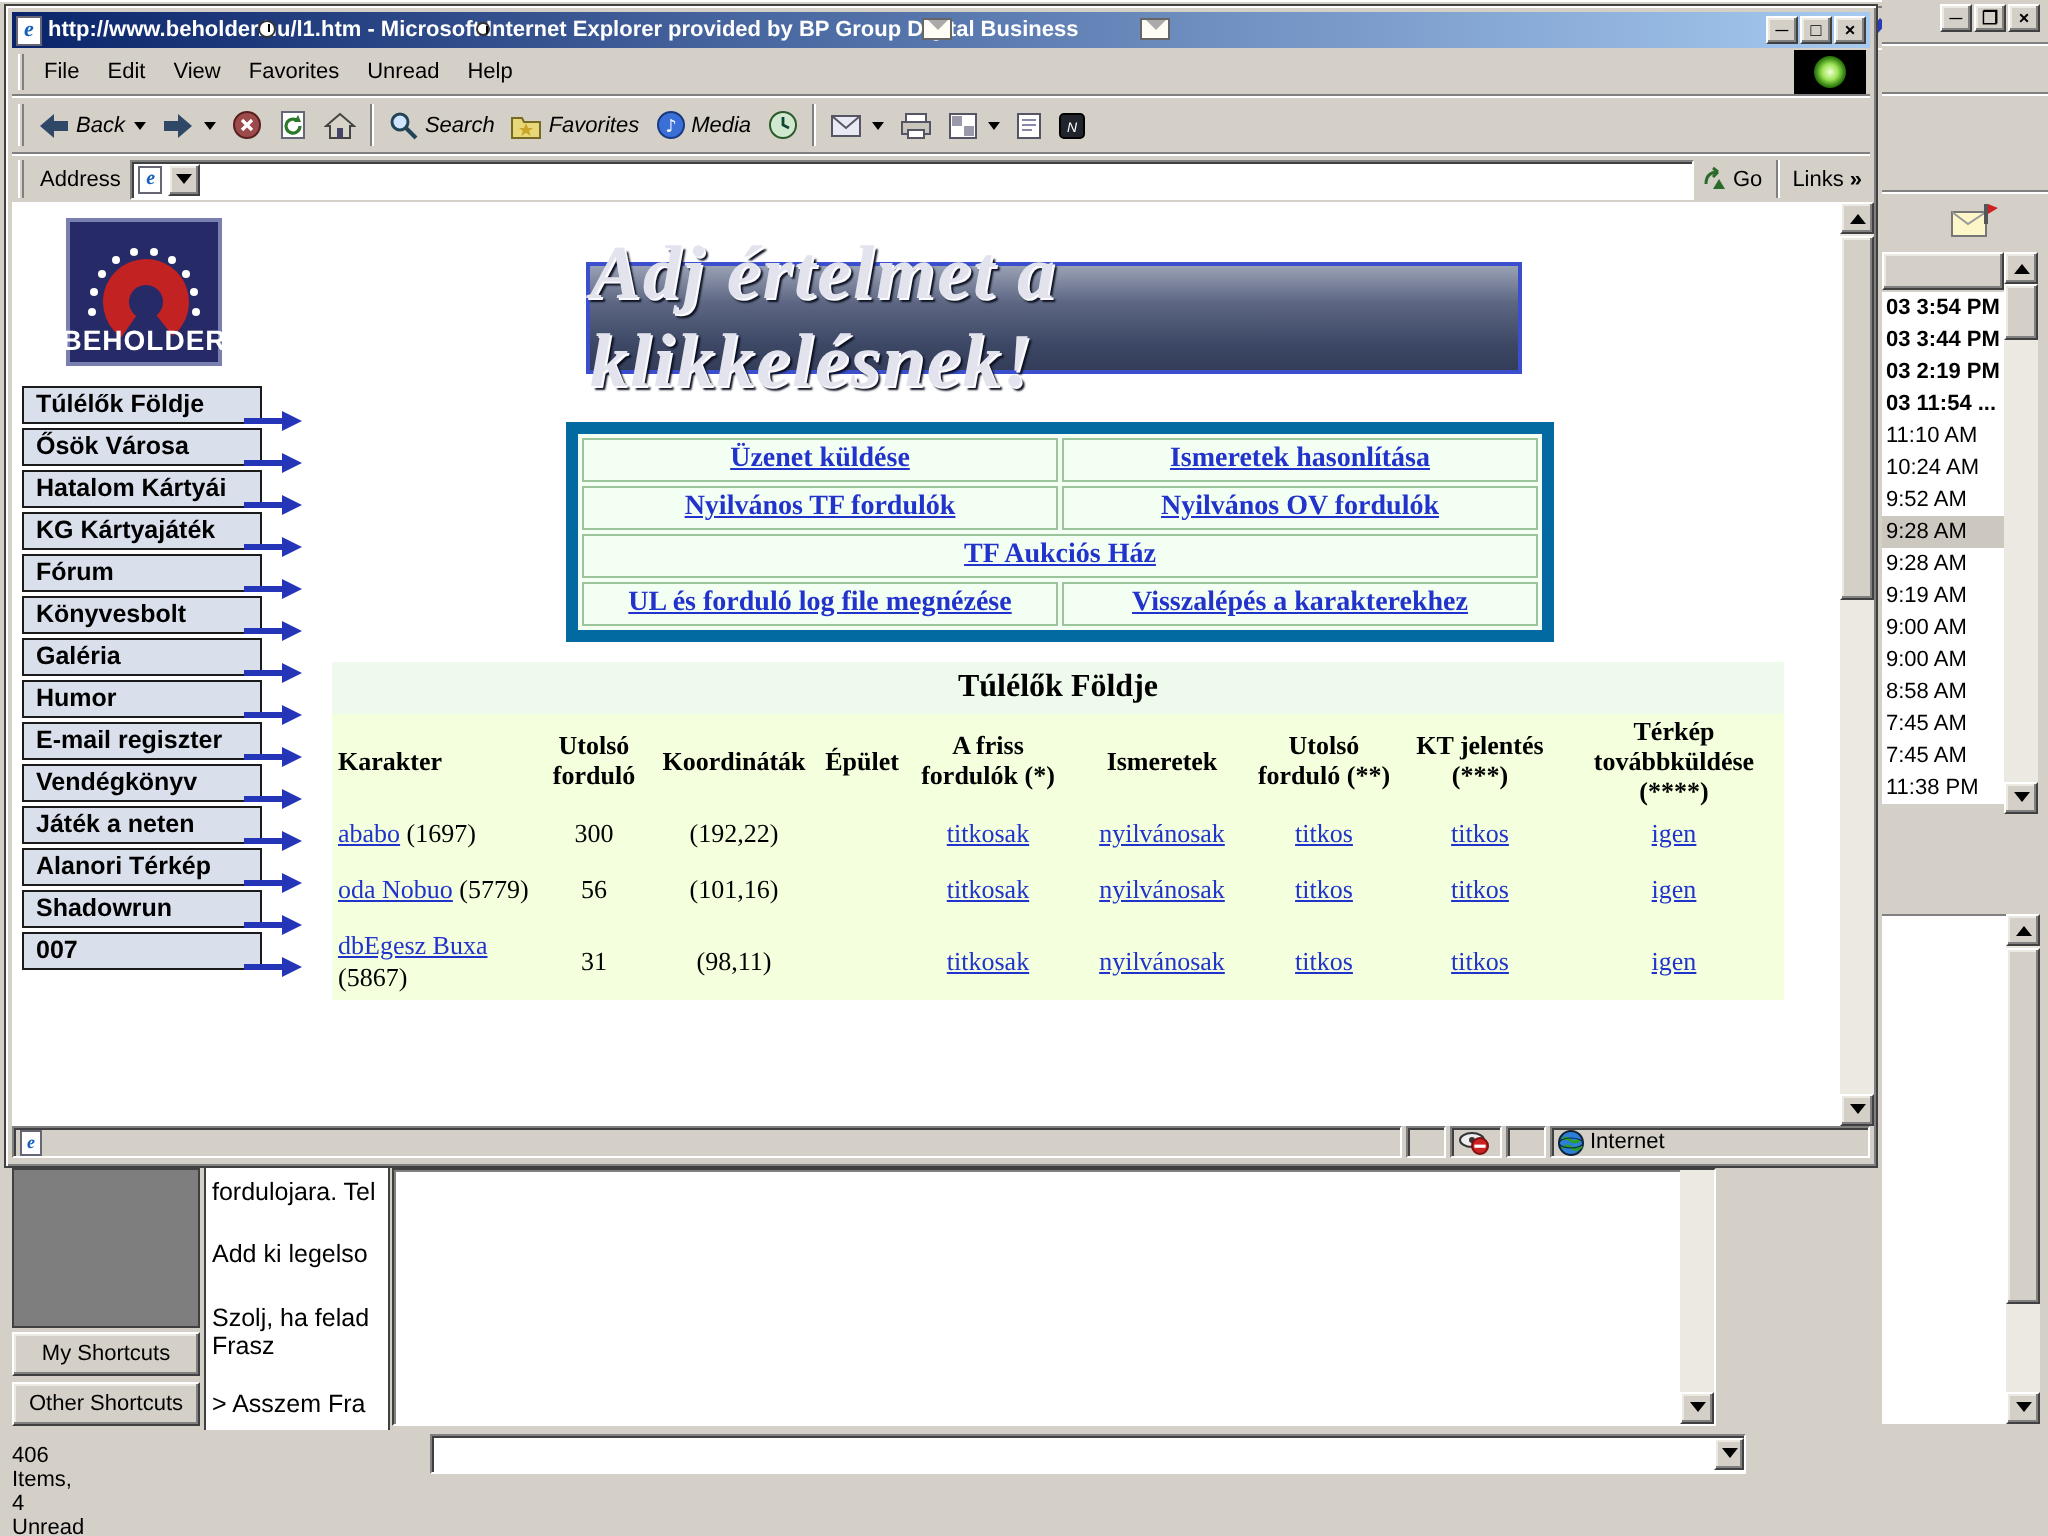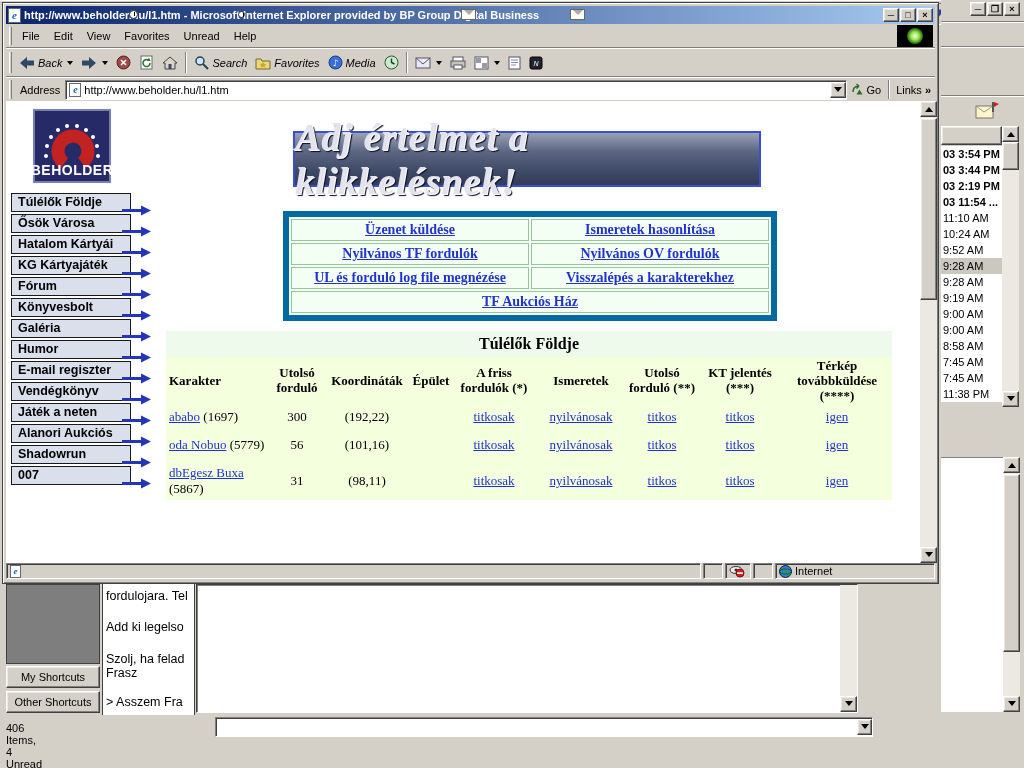--- a/index.html
+++ b/index.html
@@ -314,21 +314,20 @@
           <text x="7" y="10" text-anchor="middle" font-size="7" fill="#fff" font-family="Liberation Sans">N</text>
         </svg>
     </span>
   </div>
 
   <div id="addrbar" class="abs flex">
     <span class="grip"></span>
     <span style="margin:0 5px">Address</span>
     <span id="addrfield" class="field">
       <span class="pgico" style="width:12px;height:14px;font-size:10px">e</span>
-      <span class="url">http://www.beholder.hu/l1.htm</span>
       <span class="r ddbtn">
           <span class="tri dn" style="margin-top:4px"></span>
         </span>
     </span>
     <span class="tbtn" style="height:20px">
       <svg width="13" height="13">
           <path d="M2 9 Q2 3 8 3 M8 3 L5.5 1 M8 3 L5.5 5.5" stroke="#2a6a2a" fill="none" stroke-width="1.5"></path>
           <path d="M11 9 L6 12 L6 6 Z" fill="#2a6a2a" transform="rotate(-90 8.5 9)"></path>
         </svg>
       <span>Go</span>
@@ -385,21 +384,21 @@
           </svg></div>
       <div class="navitem"><span>E-mail regiszter</span><svg class="navarrow" width="30" height="11">
             <path d="M0 4 H19 V0.5 L29 5.5 L19 10.5 V7 H0 Z" fill="#2435b8"></path>
           </svg></div>
       <div class="navitem"><span>Vendégkönyv</span><svg class="navarrow" width="30" height="11">
             <path d="M0 4 H19 V0.5 L29 5.5 L19 10.5 V7 H0 Z" fill="#2435b8"></path>
           </svg></div>
       <div class="navitem"><span>Játék a neten</span><svg class="navarrow" width="30" height="11">
             <path d="M0 4 H19 V0.5 L29 5.5 L19 10.5 V7 H0 Z" fill="#2435b8"></path>
           </svg></div>
-      <div class="navitem"><span>Alanori Aukciós</span><svg class="navarrow" width="30" height="11">
+      <div class="navitem"><span>Alanori Térkép</span><svg class="navarrow" width="30" height="11">
             <path d="M0 4 H19 V0.5 L29 5.5 L19 10.5 V7 H0 Z" fill="#2435b8"></path>
           </svg></div>
       <div class="navitem"><span>Shadowrun</span><svg class="navarrow" width="30" height="11">
             <path d="M0 4 H19 V0.5 L29 5.5 L19 10.5 V7 H0 Z" fill="#2435b8"></path>
           </svg></div>
       <div class="navitem"><span>007</span><svg class="navarrow" width="30" height="11">
             <path d="M0 4 H19 V0.5 L29 5.5 L19 10.5 V7 H0 Z" fill="#2435b8"></path>
           </svg></div>
     </div>
 
@@ -411,25 +410,25 @@
       <tbody>
           <tr>
         <td style="width:50%"><a class="plink">Üzenet küldése</a></td>
         <td><a class="plink">Ismeretek hasonlítása</a></td>
       </tr>
       <tr>
         <td><a class="plink">Nyilvános TF fordulók</a></td>
         <td><a class="plink">Nyilvános OV fordulók</a></td>
       </tr>
       <tr>
+        <td colspan="2"><a class="plink">TF Aukciós Ház</a></td>
+      </tr>
+      <tr>
         <td><a class="plink">UL és forduló log file megnézése</a></td>
         <td><a class="plink">Visszalépés a karakterekhez</a></td>
-      </tr>
-      <tr>
-        <td colspan="2"><a class="plink">TF Aukciós Ház</a></td>
       </tr>
     </tbody>
       </table>
 
     <table id="mtable" class="abs">
       <colgroup>
         <col style="width:104px">
           <col style="width:54px">
           <col style="width:86px">
           <col style="width:42px">

